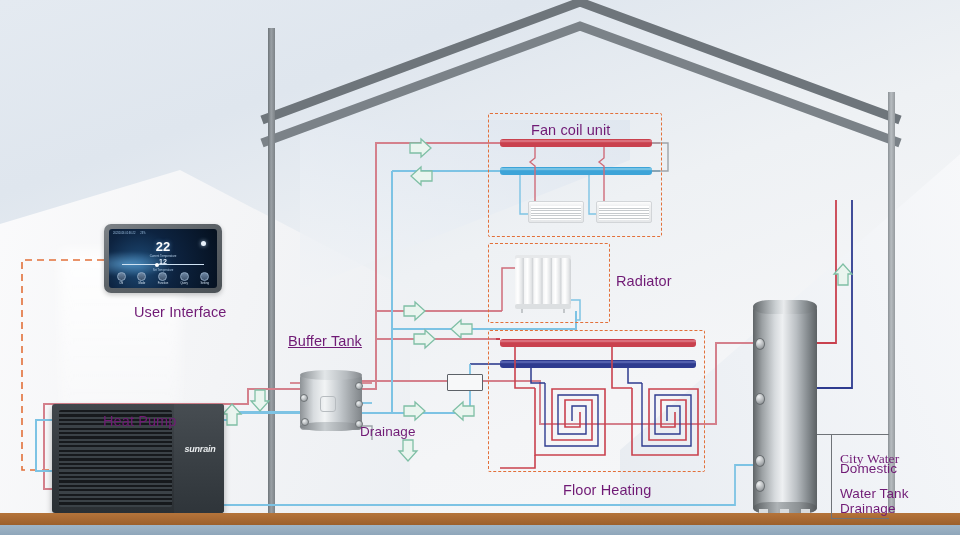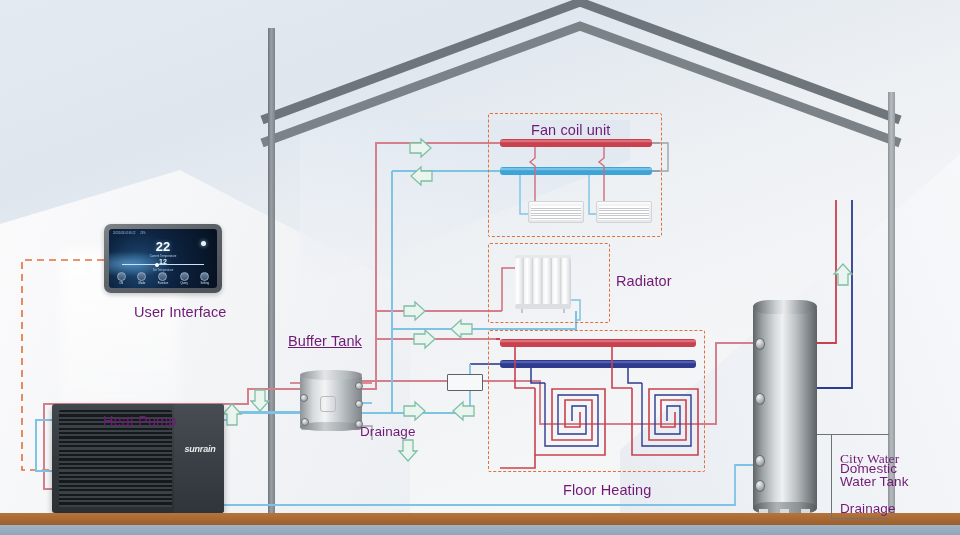--- a/index.html
+++ b/index.html
@@ -506,17 +506,17 @@
 
   <div class="label lg" style="left:531px;top:122px;">Fan coil unit</div>
 
   <div class="label lg" style="left:616px;top:273px;">Radiator</div>
 
   <div class="label lg" style="left:563px;top:482px;">Floor Heating</div>
 
   <div class="label" style="left:840px;top:451px;font-family:Liberation Serif, serif;">City Water</div>
 
   <div class="label" style="left:840px;top:461px;text-align:center;">Domestic</div>
-  <div class="label" style="left:840px;top:474px;">Water Tank</div>
+  <div class="label" style="left:840px;top:486px;">Water Tank</div>
 
   <div class="label" style="left:840px;top:501px;">Drainage</div>
 
 </div>
 
 </body></html>

